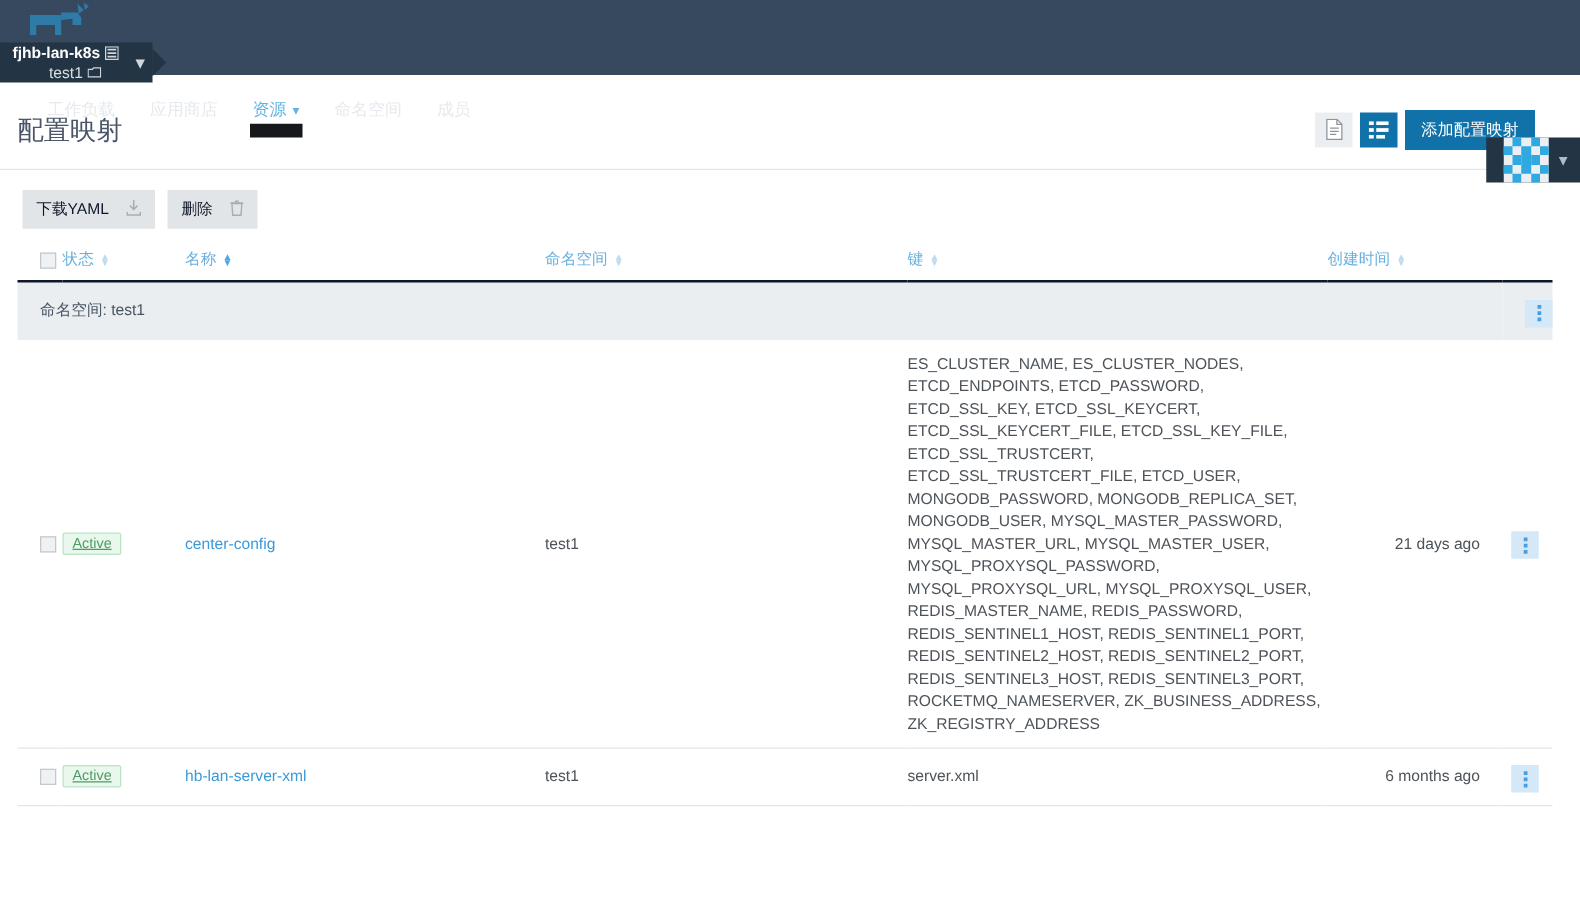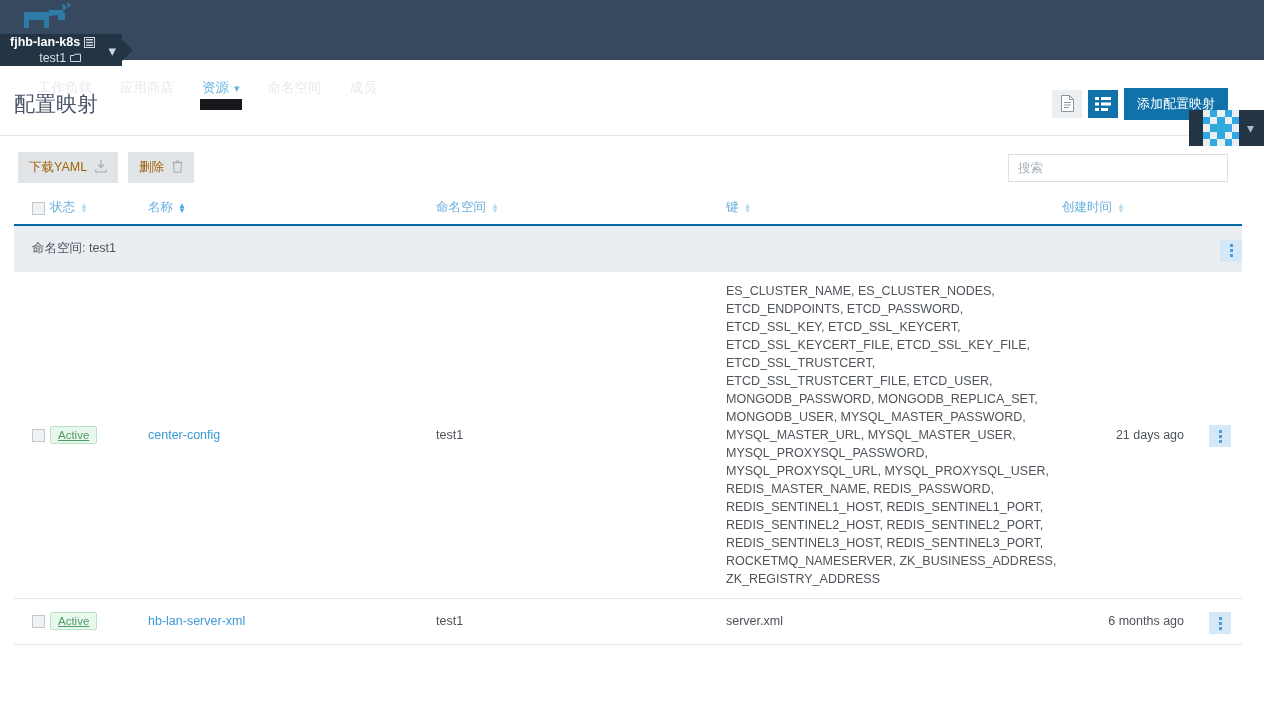--- a/index.html
+++ b/index.html
@@ -150,28 +150,28 @@
   }
 
   
   .toolbar {
     display: flex;
     align-items: center;
     padding: 16px 36px 10px 18px;
   }
   .btn-muted {
     background: #e2e5e8;
-    color: #a16207;
+    color: #0f172a;
     font-size: 12.5px;
     border: none;
     padding: 7px 11px;
     margin-right: 10px;
     display: inline-flex;
     align-items: center;
-    gap: 8px;
+    gap: 14px;
     cursor: default;
   }
   .search-box {
     margin-left: auto;
     width: 220px;
   }
   .search-box input {
     width: 100%;
     border: 1px solid #dcdfe2;
     padding: 6px 9px;
@@ -186,21 +186,21 @@
   
   .tbl { width: 1228px; margin-left: 14px; border-collapse: collapse; table-layout: fixed; }
   .tbl th {
     text-align: left;
     font-weight: normal;
     font-size: 12.5px;
     color: #6ab0de;
     padding: 6px 4px 8px 0;
     vertical-align: middle;
   }
-  .tbl thead tr { border-bottom: 2px solid #0369a1; }
+  .tbl thead tr { border-bottom: 2px solid #0f172a; }
   .th-inner { display: inline-flex; align-items: center; gap: 5px; }
   .sorter {
     display: inline-flex; flex-direction: column;
     line-height: 5px; font-size: 8px; color: #bedcf0;
   }
   .sorter.act { color: #4fa8e0; }
   .cb {
     width: 13px; height: 13px;
     border: 1px solid #c2c8cd;
     background: #f0f1f3;
@@ -394,23 +394,20 @@
   </button>
   <button class="btn-muted">
     <span>删除</span>
     <span>
       <svg width="11" height="13" viewBox="0 0 11 13">
           <path d="M1.5 2.8 L9.5 2.8 L8.8 12.2 L2.2 12.2 Z" fill="none" stroke="#a6adb4" stroke-width="1.1"></path>
           <path d="M0.4 2.4 L10.6 2.4 M4 1 L7 1" stroke="#a6adb4" stroke-width="1.1"></path>
         </svg>
     </span>
   </button>
-  <div class="search-box">
-    <input type="text" placeholder="搜索" style="">
-  </div>
 </div>
 
 <table class="tbl">
   <colgroup>
     <col class="col-cb">
       <col class="col-status">
       <col class="col-name">
     <col class="col-ns">
       <col class="col-key">
       <col class="col-created">

